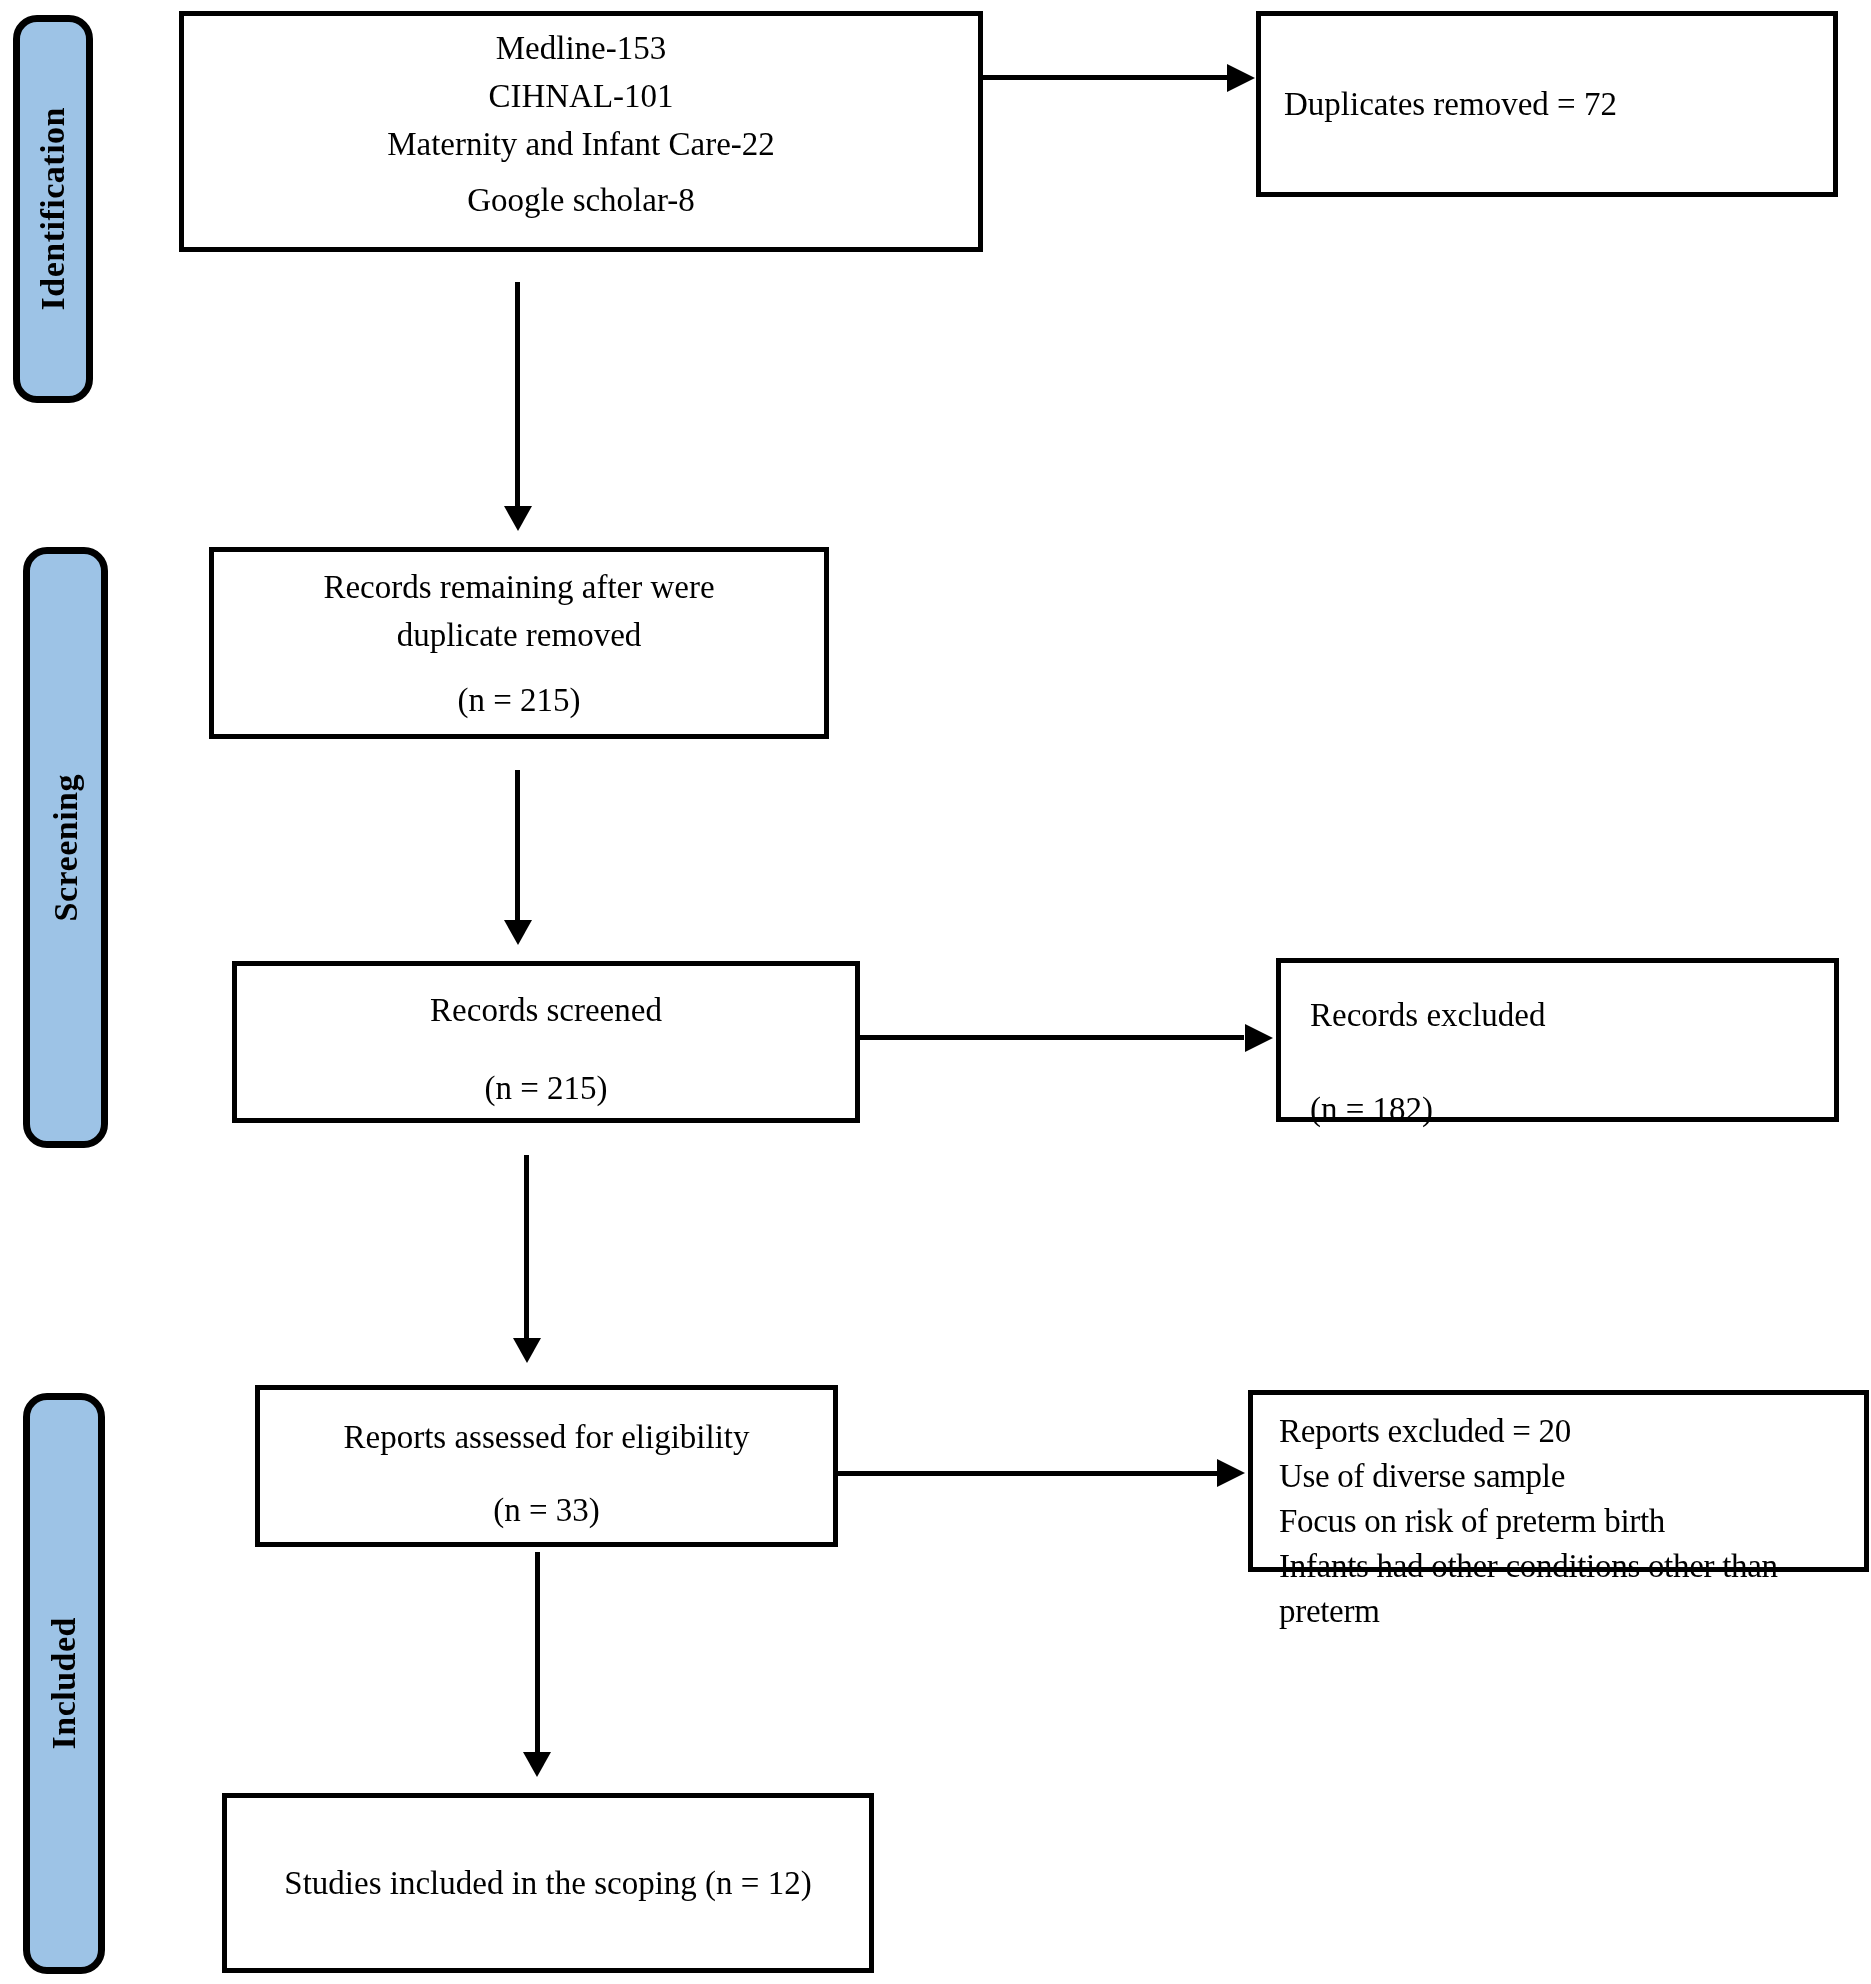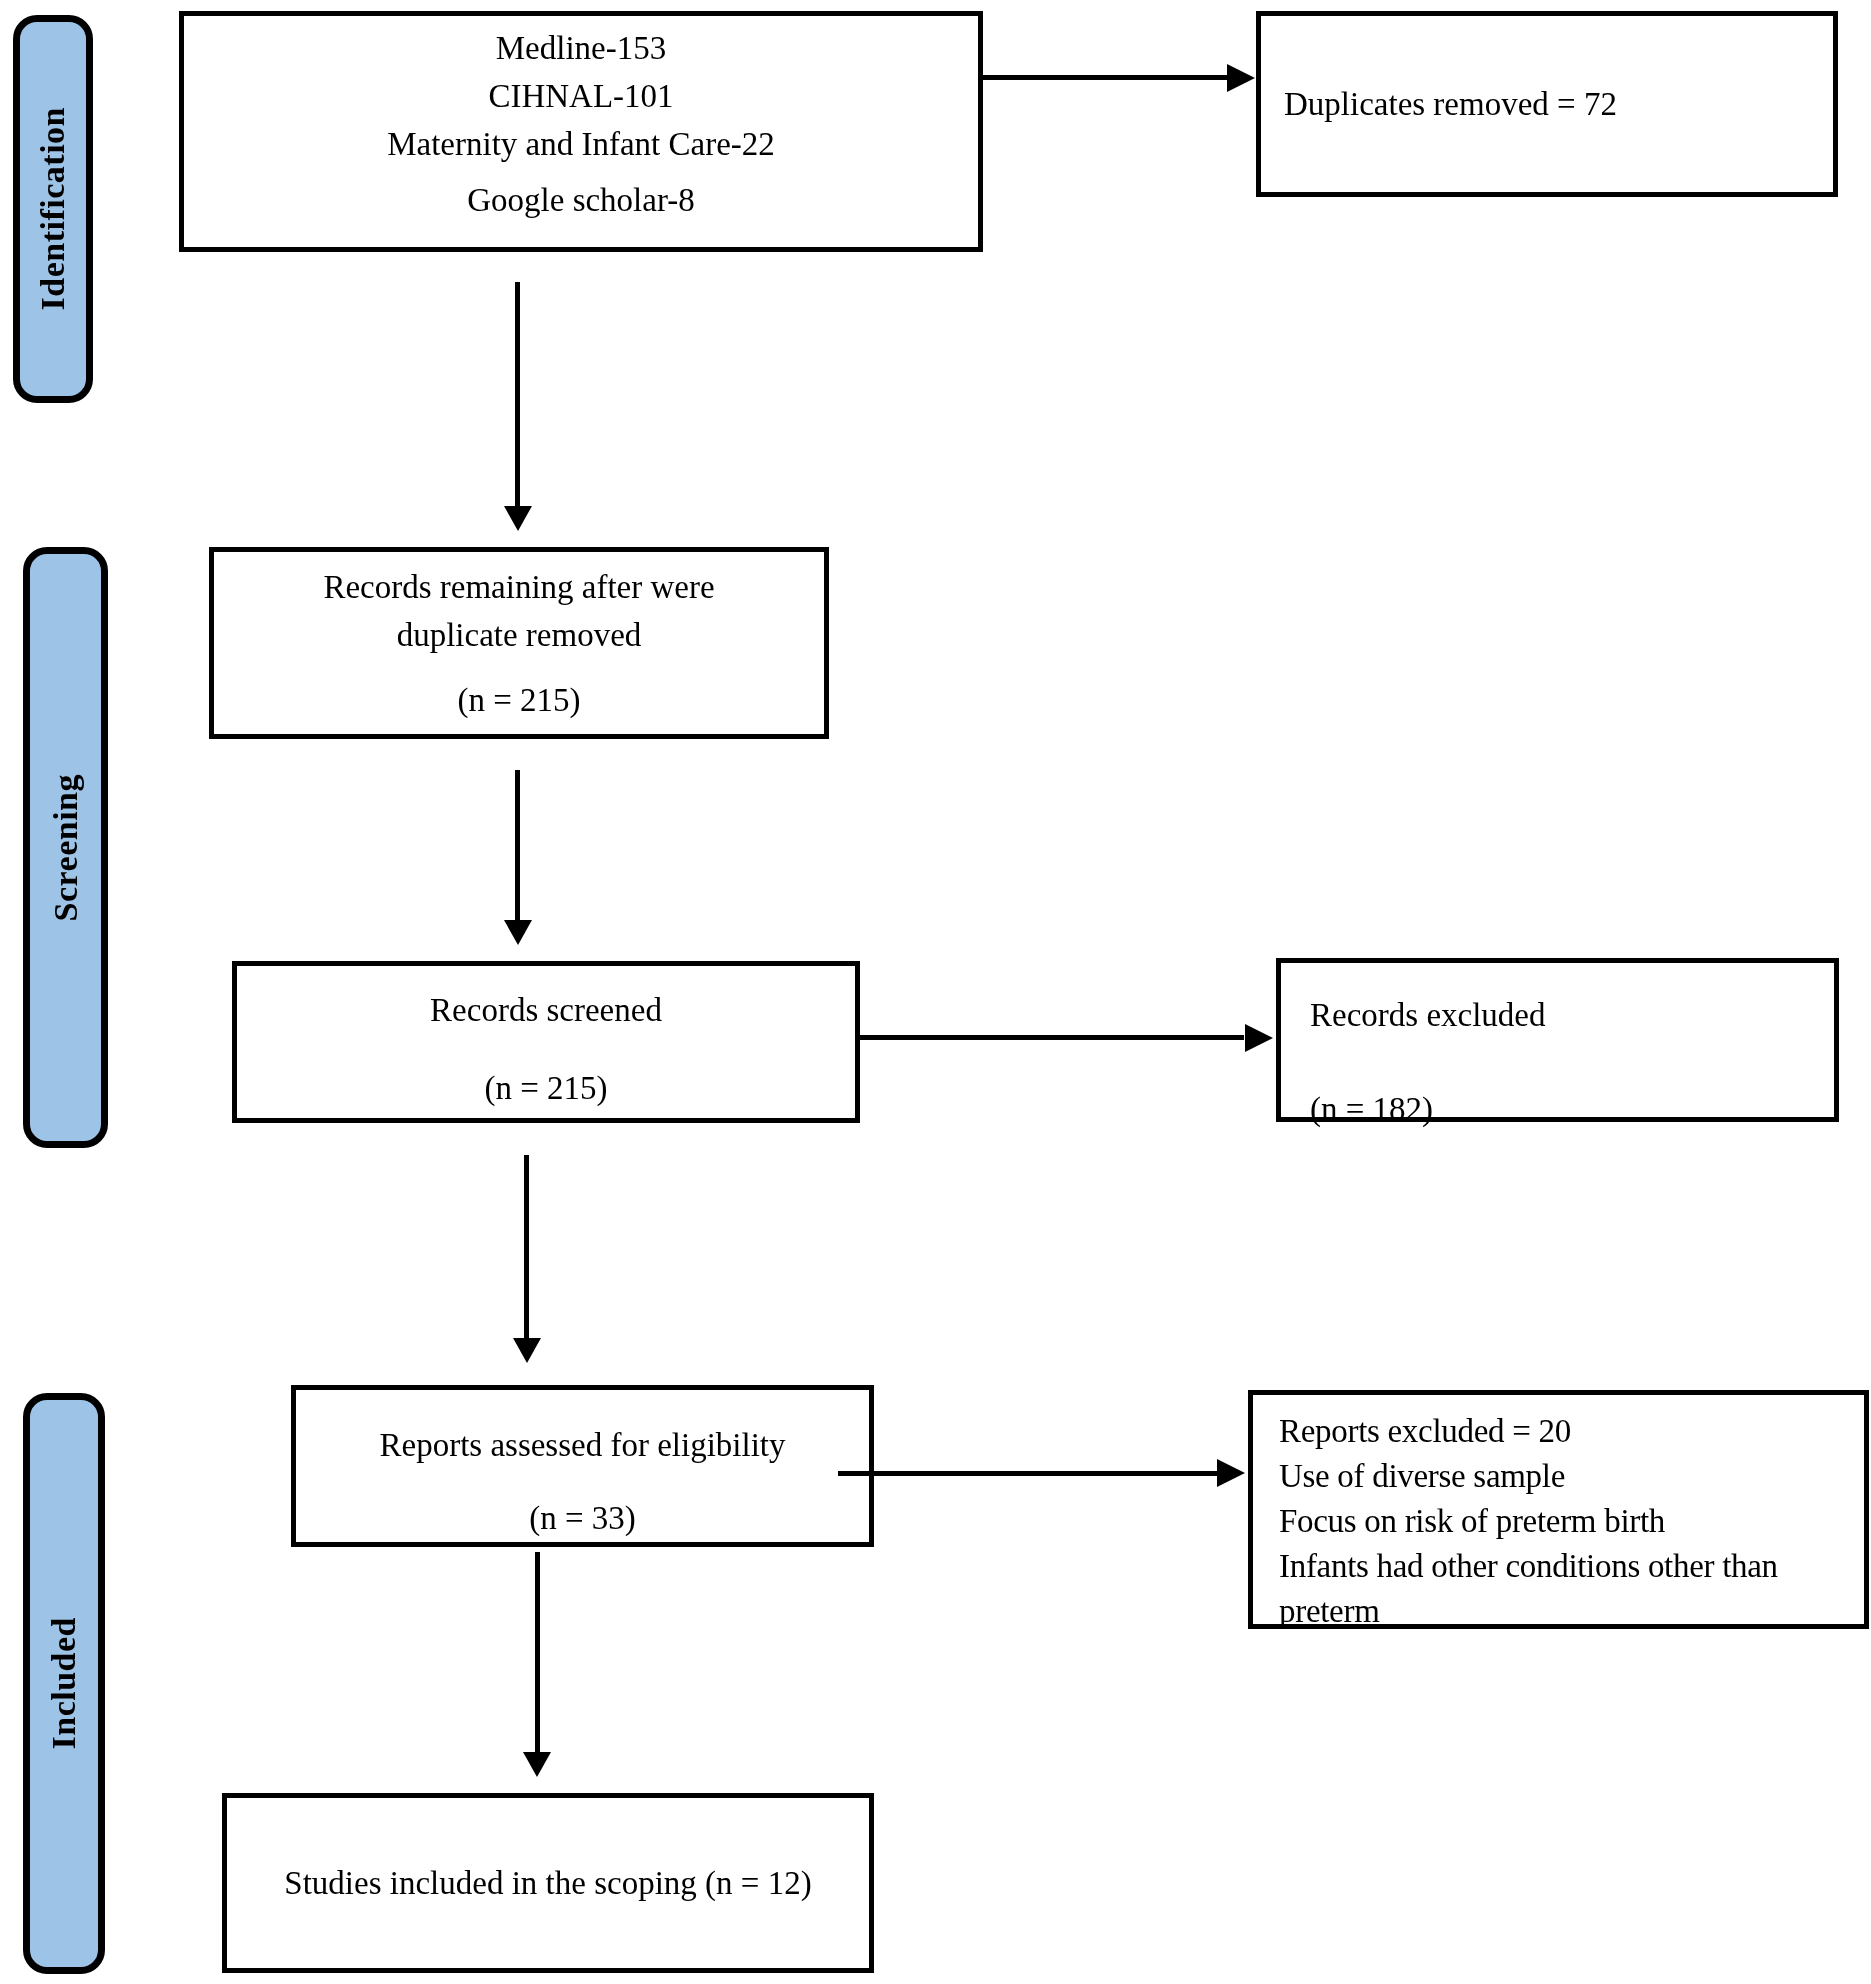--- a/index.html
+++ b/index.html
@@ -94,26 +94,26 @@
   <div class="box center" style="left:232px; top:961px; width:628px; height:162px; padding-top:20px;">
     <div>Records screened</div>
     <div class="count" style="margin-top:30px;">(n = 215)</div>
   </div>
 
   <div class="box" style="left:1276px; top:958px; width:563px; height:164px; padding-top:28px; padding-left:29px;">
     <div>Records excluded</div>
     <div class="count" style="margin-top:46px;">(n = 182)</div>
   </div>
 
-  <div class="box center" style="left:255px; top:1385px; width:583px; height:162px; padding-top:31px;margin-left:36px;">
+  <div class="box center" style="left:255px; top:1385px; width:583px; height:162px; padding-top:23px;">
     <div>Reports assessed for eligibility</div>
     <div class="count" style="margin-top:25px;">(n = 33)</div>
   </div>
 
-  <div class="box" style="left:1248px; top:1390px; width:621px; height:239px; padding:14px 5px 0 26px; line-height:45px;">
+  <div class="box" style="left:1248px; top:1390px; width:621px; height:182px; padding:14px 5px 0 26px; line-height:45px;">
     <div class="tight">Reports excluded = 20</div>
     <div class="tight">Use of diverse sample</div>
     <div class="tight">Focus on risk of preterm birth</div>
     <div class="tight">Infants had other conditions other than preterm</div>
   </div>
 
   <div class="box center vcenter" style="left:222px; top:1793px; width:652px; height:180px;">
     <div>Studies included in the scoping (n = 12)</div>
   </div>
 

